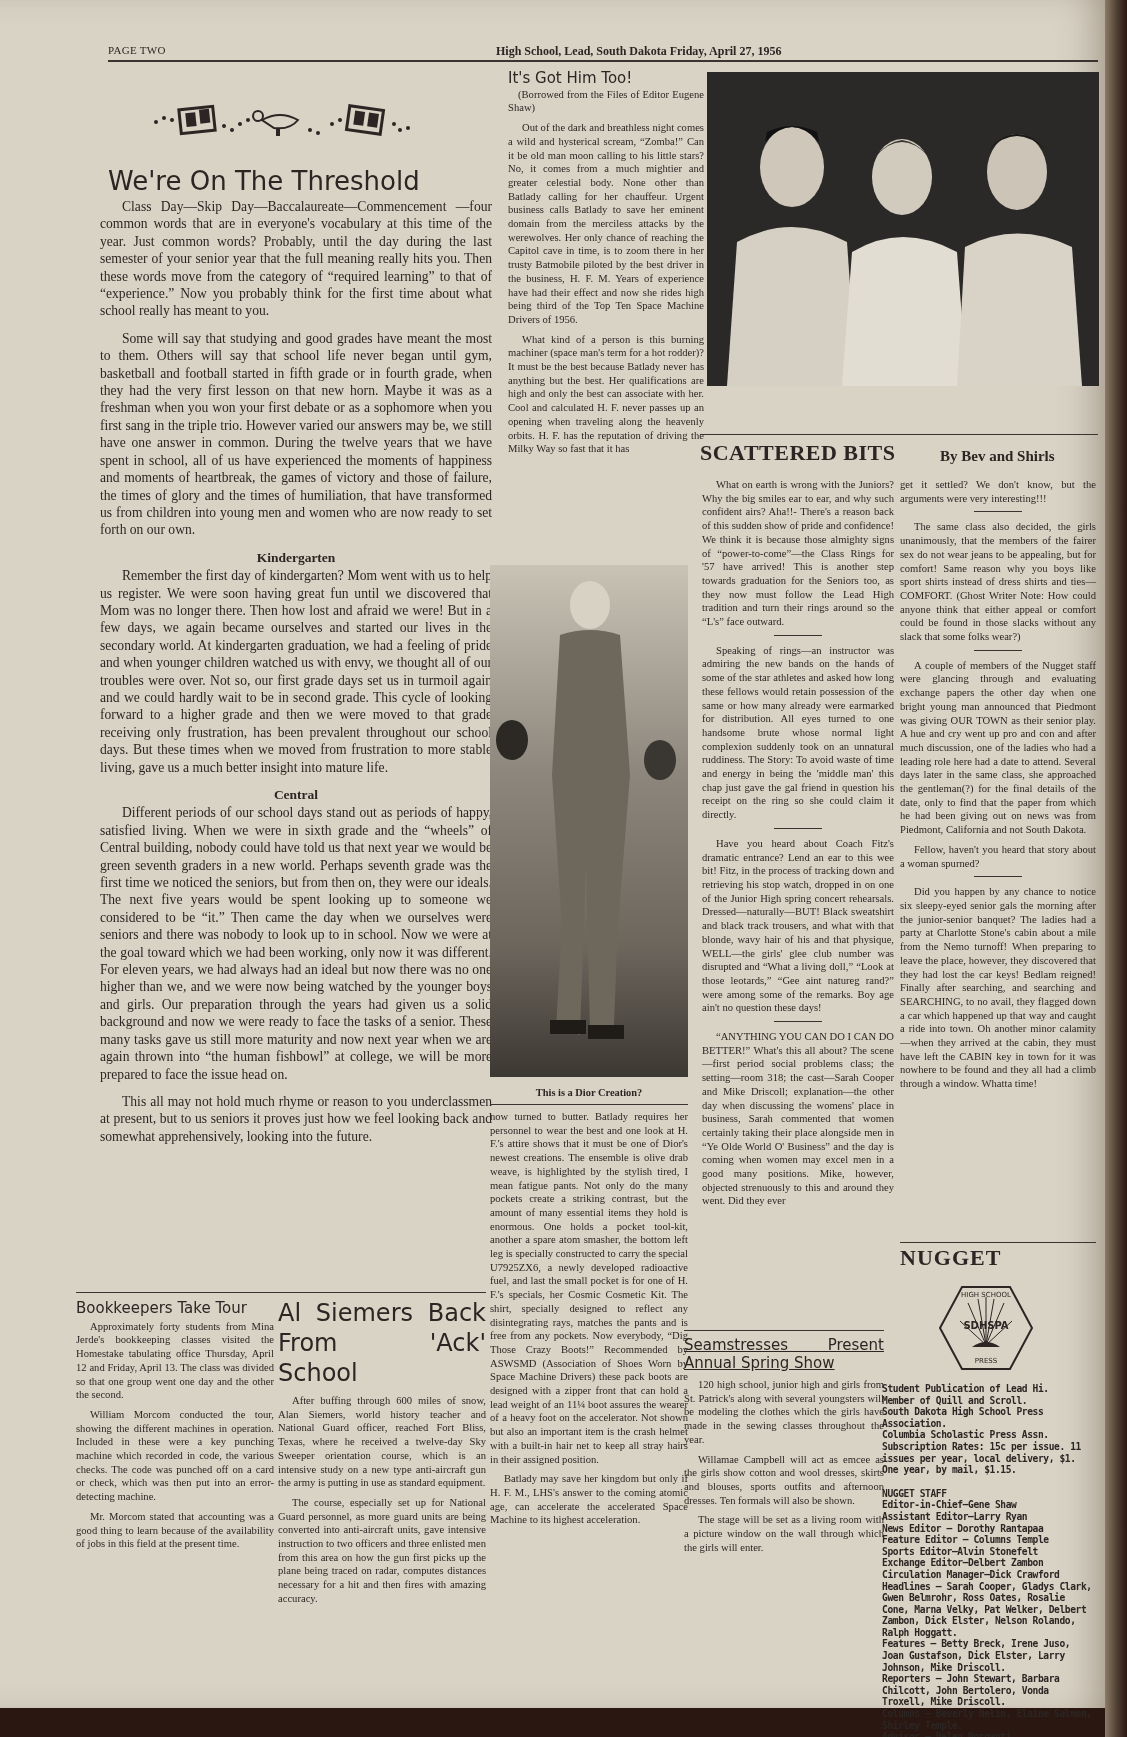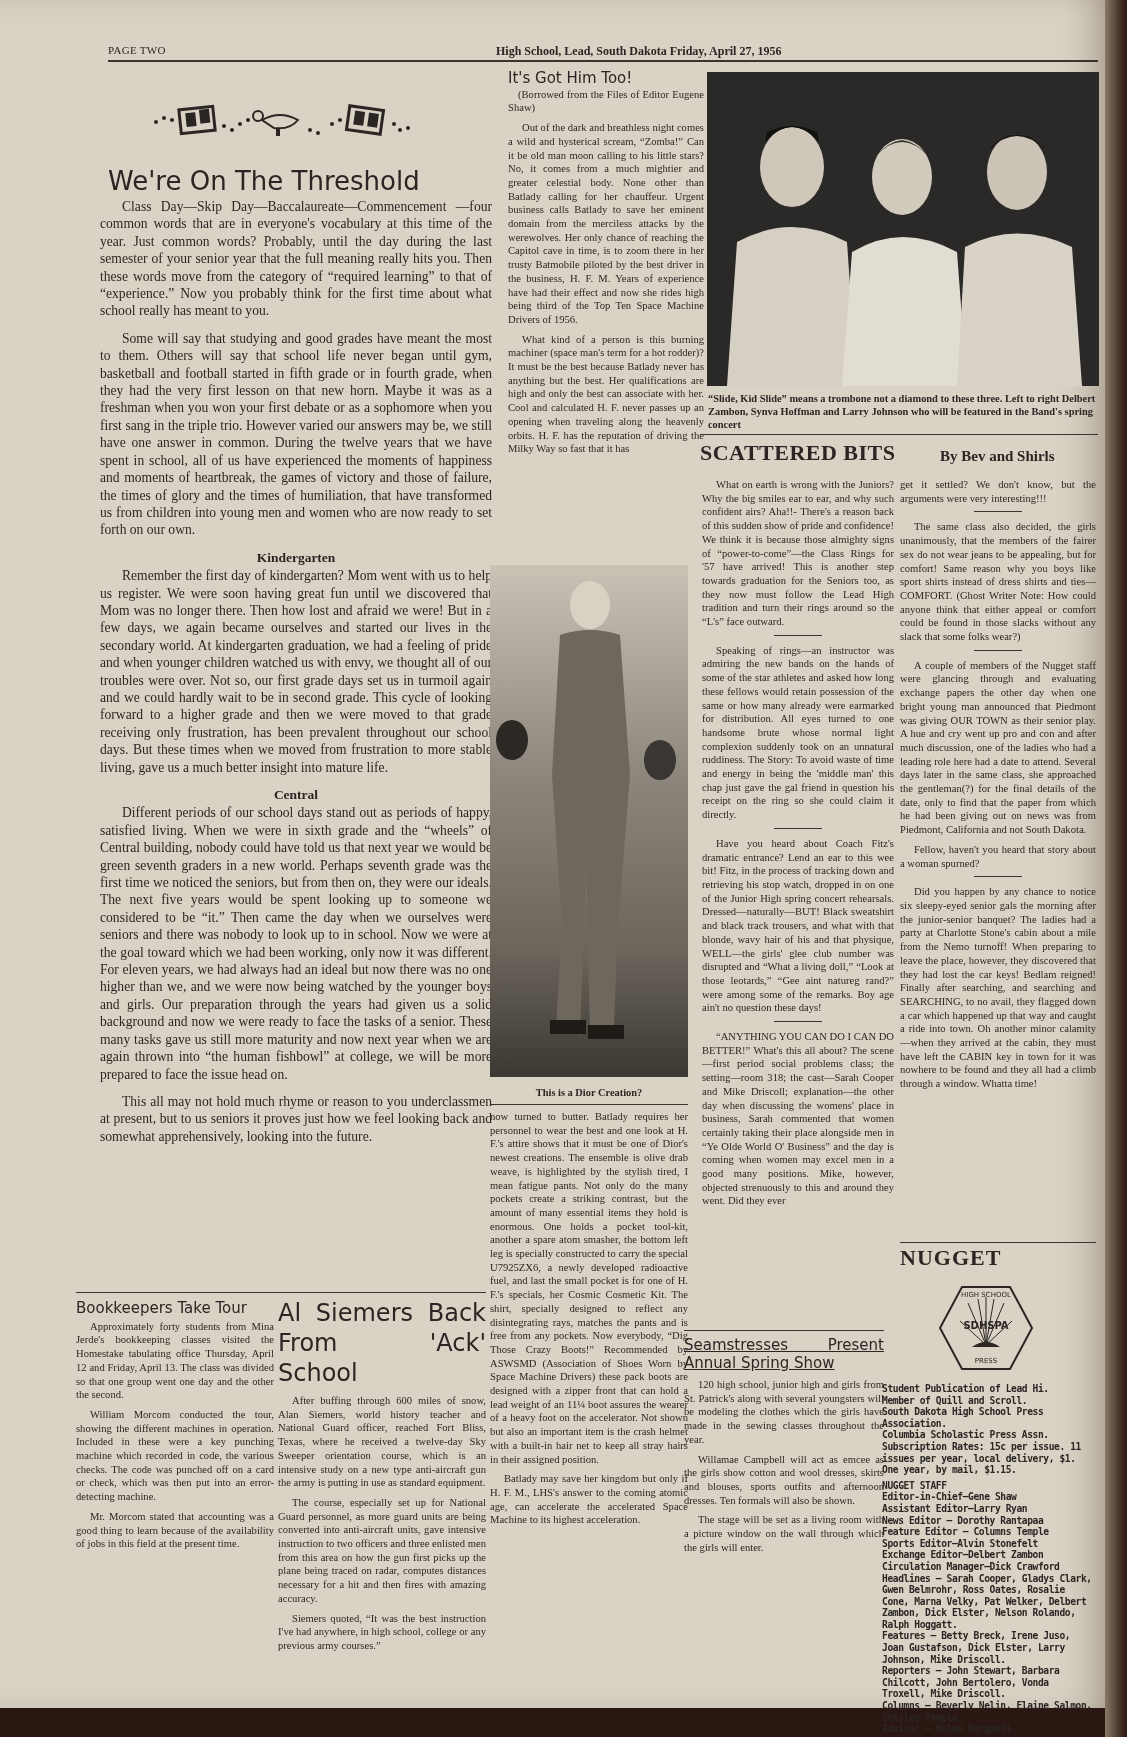--- a/index.html
+++ b/index.html
@@ -110,21 +110,20 @@
       <path d="M20 314 L30 170 Q85 140 140 170 L150 314 Z" fill="#d6d0c4"></path>
       <ellipse cx="195" cy="105" rx="30" ry="38" fill="#d1cbbe"></ellipse>
       <path d="M135 314 L145 180 Q195 150 250 180 L260 314 Z" fill="#e2ddd2"></path>
       <ellipse cx="310" cy="100" rx="30" ry="38" fill="#cbc4b7"></ellipse>
       <path d="M250 314 L258 175 Q310 148 365 175 L375 314 Z" fill="#d9d3c7"></path>
       <path d="M58 70 Q85 40 112 70 L110 60 Q85 48 60 60 Z" fill="#111"></path>
       <path d="M168 85 Q195 55 222 85 Q210 70 195 68 Q180 70 168 85 Z" fill="#3a3530"></path>
       <path d="M282 78 Q310 50 338 78 Q325 62 310 62 Q295 62 282 78 Z" fill="#1a1816"></path>
     </svg>
   </div>
-  <div class="abs cap" style="left:708px;top:392px;width:392px;">“Slide, Kid Slide” means a trombone not a diamond to these three. Left to right Delbert Zambon, Synva Hoffman and Larry Johnson who will be featured in the Band's spring concert</div>
   <div class="abs hr" style="left:700px;top:434px;width:398px;"></div>
 
   <div class="abs scat">SCATTERED BITS</div>
   <div class="abs scat-by">By Bev and Shirls</div>
 
   <div class="abs col" style="left:702px;top:478px;width:192px;">
     <p>What on earth is wrong with the Juniors? Why the big smiles ear to ear, and why such confident airs? Aha!!- There's a reason back of this sudden show of pride and confidence! We think it is because those almighty signs of “power-to-come”—the Class Rings for '57 have arrived! This is another step towards graduation for the Seniors too, as they now must follow the Lead High tradition and turn their rings around so the “L's” face outward.</p>
     <div class="short-rule"></div>
     <p>Speaking of rings—an instructor was admiring the new bands on the hands of some of the star athletes and asked how long these fellows would retain possession of the same or how many already were earmarked for distribution. All eyes turned to one handsome brute whose normal light complexion suddenly took on an unnatural ruddiness. The Story: To avoid waste of time and energy in being the 'middle man' this chap just gave the gal friend in question his receipt on the ring so she could claim it directly.</p>
     <div class="short-rule"></div>
@@ -163,21 +162,21 @@
     <text x="48" y="44" font-size="10" text-anchor="middle" font-family="DejaVu Sans, sans-serif" font-weight="bold" fill="#2b2623">SDHSPA</text>
     <text x="48" y="78" font-size="7" text-anchor="middle" font-family="DejaVu Sans, sans-serif" fill="#2b2623">PRESS</text>
   </svg>
 
   <div class="abs masthead-box" style="left:882px;top:1383px;width:214px;">
     <div>Student Publication of Lead Hi.</div>
     <div>Member of Quill and Scroll.</div>
     <div>South Dakota High School Press Association.</div>
     <div>Columbia Scholastic Press Assn.</div>
     <div>Subscription Rates: 15c per issue. 11 issues per year, local delivery, $1. One year, by mail, $1.15.</div>
-    <div style="margin-top:4px;">NUGGET STAFF</div>
+    <div style="margin-top:12px;">NUGGET STAFF</div>
     <div>Editor-in-Chief—Gene Shaw</div>
     <div>Assistant Editor—Larry Ryan</div>
     <div>News Editor — Dorothy Rantapaa</div>
     <div>Feature Editor — Columns Temple</div>
     <div>Sports Editor—Alvin Stonefelt</div>
     <div>Exchange Editor—Delbert Zambon</div>
     <div>Circulation Manager—Dick Crawford</div>
     <div>Headlines — Sarah Cooper, Gladys Clark, Gwen Belmrohr, Ross Oates, Rosalie Cone, Marna Velky, Pat Welker, Delbert Zambon, Dick Elster, Nelson Rolando, Ralph Hoggatt.</div>
     <div>Features — Betty Breck, Irene Juso, Joan Gustafson, Dick Elster, Larry Johnson, Mike Driscoll.</div>
     <div>Reporters — John Stewart, Barbara Chilcott, John Bertolero, Vonda Troxell, Mike Driscoll.</div>
@@ -191,21 +190,20 @@
     <div class="h-med" style="margin-bottom:4px;">Bookkeepers Take Tour</div>
     <p>Approximately forty students from Mina Jerde's bookkeeping classes visited the Homestake tabulating office Thursday, April 12 and Friday, April 13. The class was divided so that one group went one day and the other the second.</p>
     <p>William Morcom conducted the tour, showing the different machines in operation. Included in these were a key punching machine which recorded in code, the various checks. The code was punched off on a card or check, which was then put into an error-detecting machine.</p>
     <p>Mr. Morcom stated that accounting was a good thing to learn because of the availability of jobs in this field at the present time.</p>
   </div>
 
   <div class="abs col" style="left:278px;top:1298px;width:208px;">
     <div class="h-big" style="margin-bottom:6px;">Al Siemers Back From 'Ack' School</div>
     <p>After buffing through 600 miles of snow, Alan Siemers, world history teacher and National Guard officer, reached Fort Bliss, Texas, where he received a twelve-day Sky Sweeper orientation course, which is an intensive study on a new type anti-aircraft gun the army is putting in use as standard equipment.</p>
     <p>The course, especially set up for National Guard personnel, as more guard units are being converted into anti-aircraft units, gave intensive instruction to two officers and three enlisted men from this area on how the gun first picks up the plane being traced on radar, computes distances necessary for a hit and then fires with amazing accuracy.</p>
-    <p>Siemers quoted, “It was the best instruction I've had anywhere, in high school, college or any previous army courses.”</p>
   </div>
 
   <div class="abs hr" style="left:684px;top:1330px;width:200px;"></div>
   <div class="abs col" style="left:684px;top:1336px;width:200px;">
     <div class="h-med" style="margin-bottom:6px;line-height:18px;text-decoration:underline;">Seamstresses Present Annual Spring Show</div>
     <p>120 high school, junior high and girls from St. Patrick's along with several youngsters will be modeling the clothes which the girls have made in the sewing classes throughout the year.</p>
     <p>Willamae Campbell will act as emcee as the girls show cotton and wool dresses, skirts and blouses, sports outfits and afternoon dresses. Ten formals will also be shown.</p>
     <p>The stage will be set as a living room with a picture window on the wall through which the girls will enter.</p>
   </div>
 

